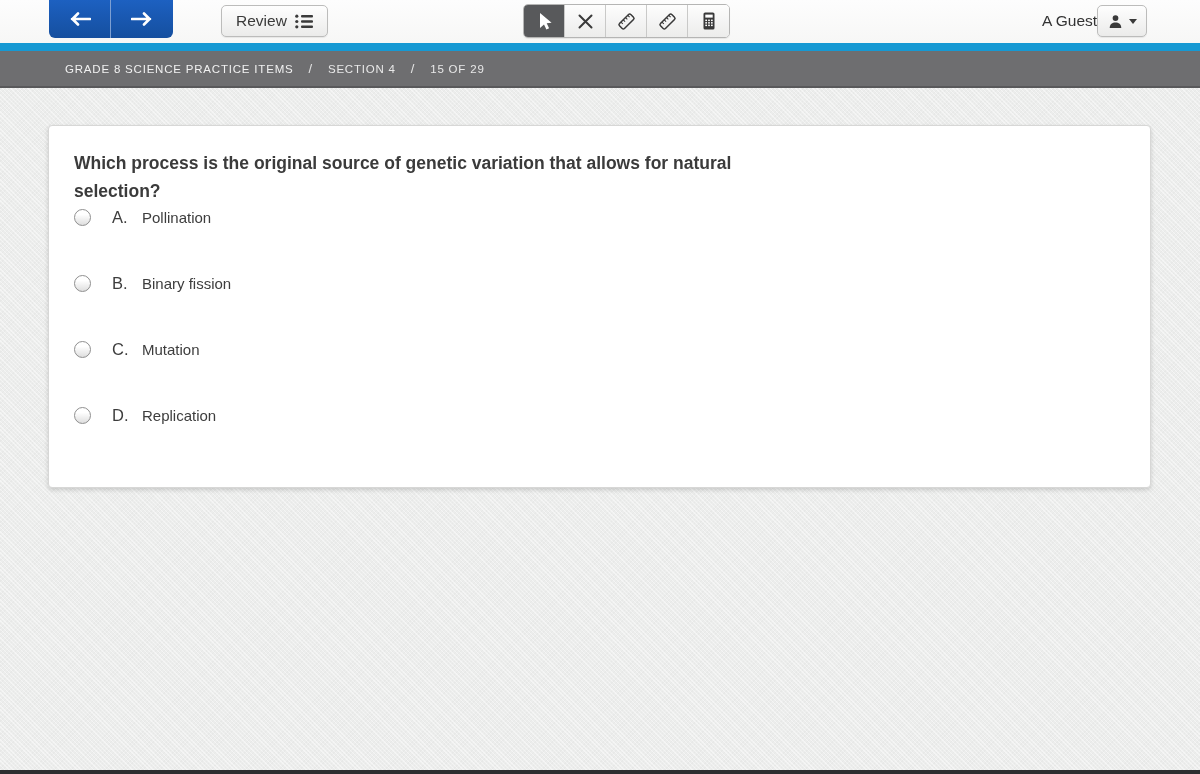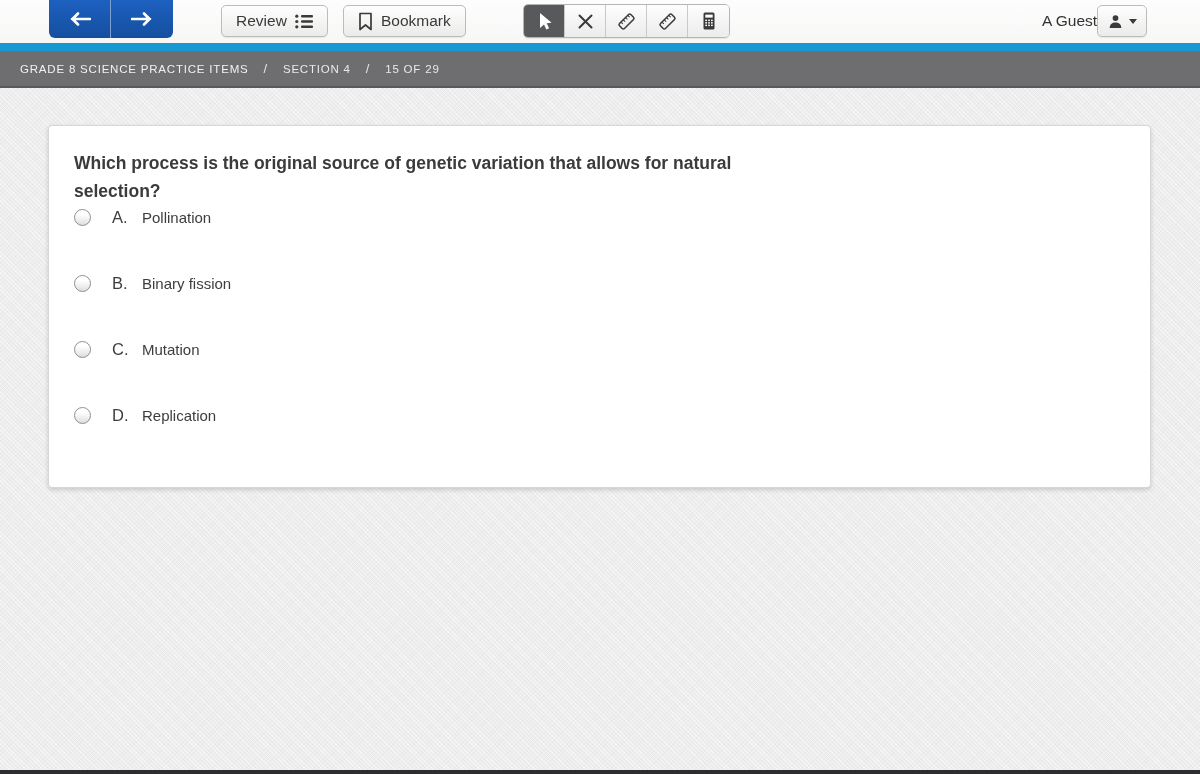--- a/index.html
+++ b/index.html
@@ -59,21 +59,21 @@
   .caret-down {
     width:0; height:0; border-left:4.5px solid transparent;
     border-right:4.5px solid transparent; border-top:5.5px solid #3a3a3a;
   }
 
   
   .blue-strip { position:absolute; top:43px; left:0; width:1200px; height:8px; background:#1699d3; }
   .crumb-bar {
     position:absolute; top:51px; left:0; width:1200px; height:37px;
     background:#6e6e70; border-bottom:2px solid #59595b;
-    display:flex; align-items:center; padding-left:20px;
+    display:flex; align-items:center; padding-left:65px;
     color:#f1f1f1; font-size:11.5px; letter-spacing:.8px;
   }
   .crumb-sep { margin:0 15px; color:#e4e4e4; font-size:13px; }
   .crumb-bar .dim { color:#e9e9e9; }
 
   
   .card {
     position:absolute; left:48px; top:125px; width:1103px; height:363px;
     background:#fff; border:1px solid #d7d7d6; border-radius:4px;
     box-shadow:0 2px 4px rgba(0,0,0,.16);
@@ -129,28 +129,20 @@
         <circle cx="1.8" cy="2.2" r="1.6" fill="#3a3a3a"></circle>
           <rect x="6" y="1" width="12" height="2.4" rx="1" fill="#3a3a3a"></rect>
         <circle cx="1.8" cy="7.5" r="1.6" fill="#3a3a3a"></circle>
           <rect x="6" y="6.3" width="12" height="2.4" rx="1" fill="#3a3a3a"></rect>
         <circle cx="1.8" cy="12.8" r="1.6" fill="#3a3a3a"></circle>
           <rect x="6" y="11.6" width="12" height="2.4" rx="1" fill="#3a3a3a"></rect>
       </svg>
     </span>
   </button>
 
-  <button class="tb-btn btn-bookmark">
-    <span>
-      <svg width="15" height="19" viewBox="0 0 15 19">
-          <path d="M2 1.5 h11 v16 l-5.5 -4.5 l-5.5 4.5 z" fill="none" stroke="#3a3a3a" stroke-width="1.7" stroke-linejoin="round"></path>
-        </svg>
-    </span>
-    <span>Bookmark</span>
-  </button>
 
   <div class="tool-group">
     <button class="tool-cell selected">
       <span>
         <svg width="20" height="20" viewBox="0 0 20 20">
             <path d="M6 2 L6 17 L10 13.4 L12.4 18.6 L15.1 17.3 L12.7 12.3 L17.6 11.7 Z" fill="#fff"></path>
           </svg>
       </span>
     </button>
     <button class="tool-cell">

